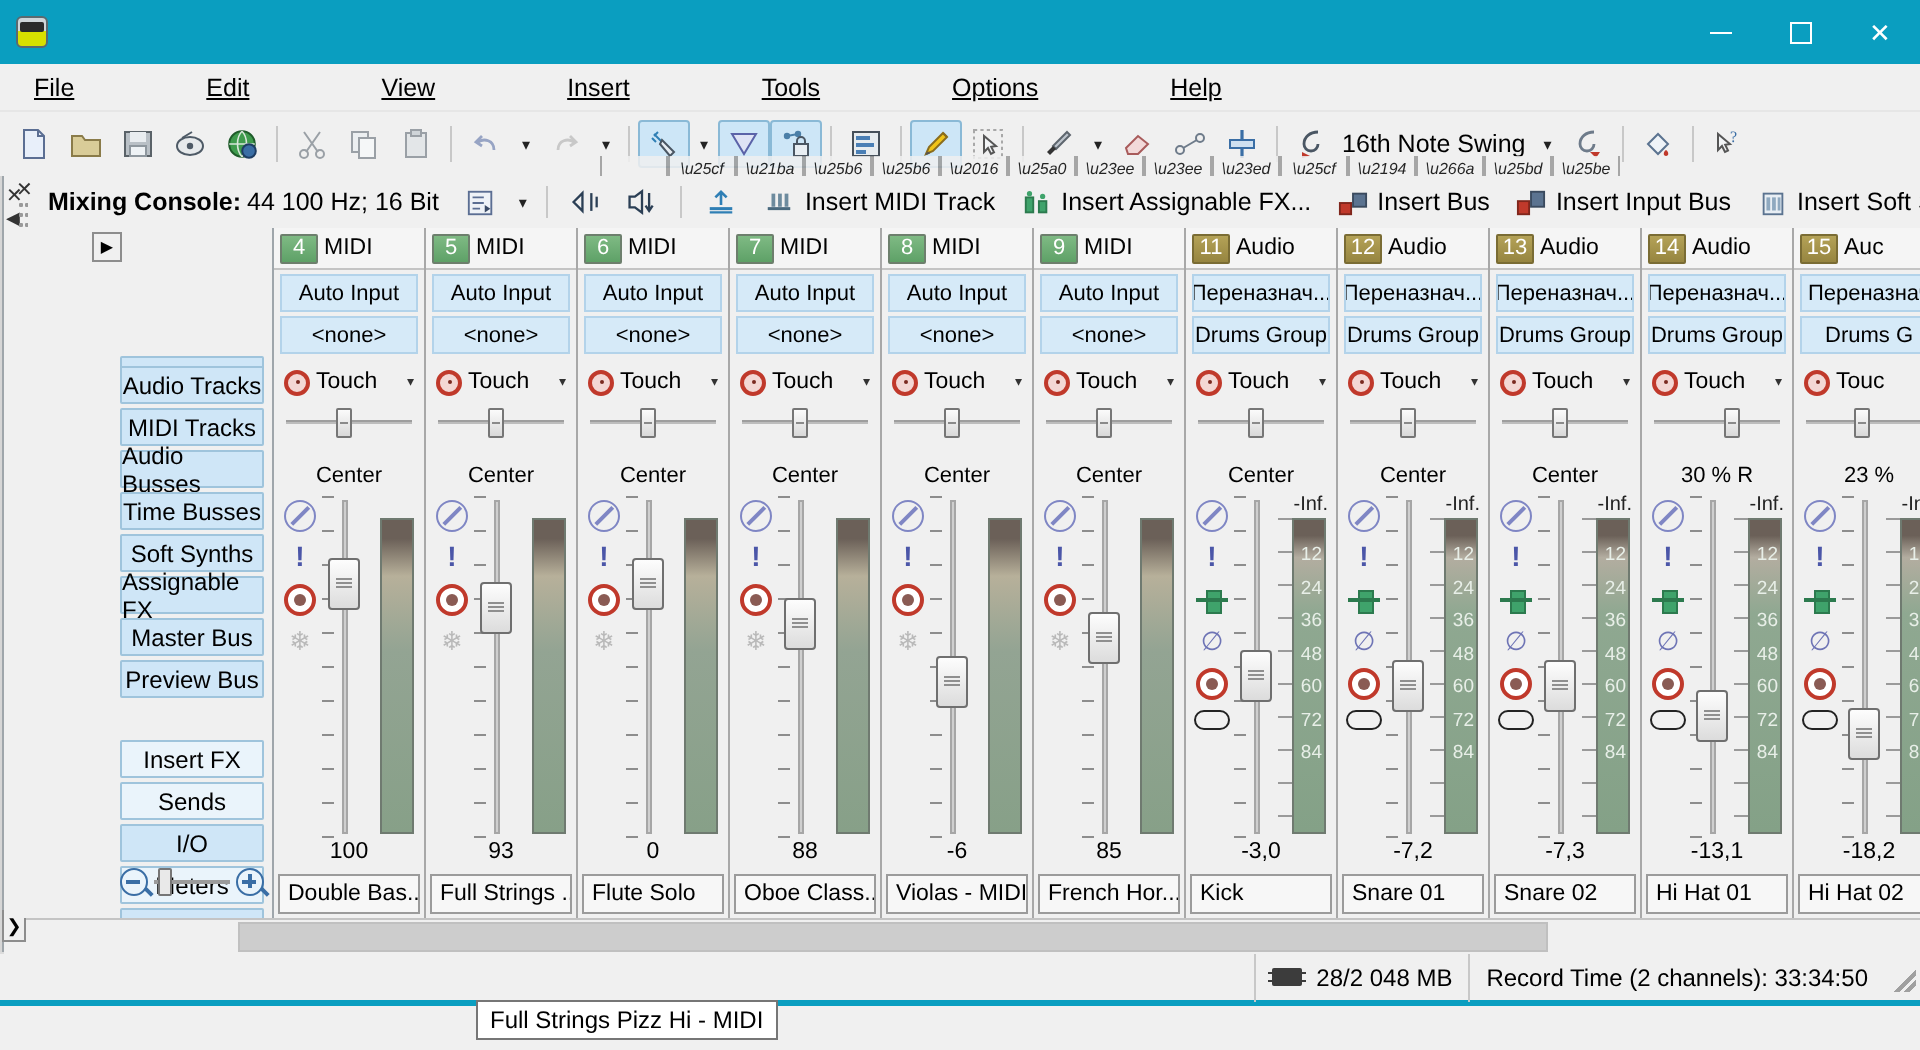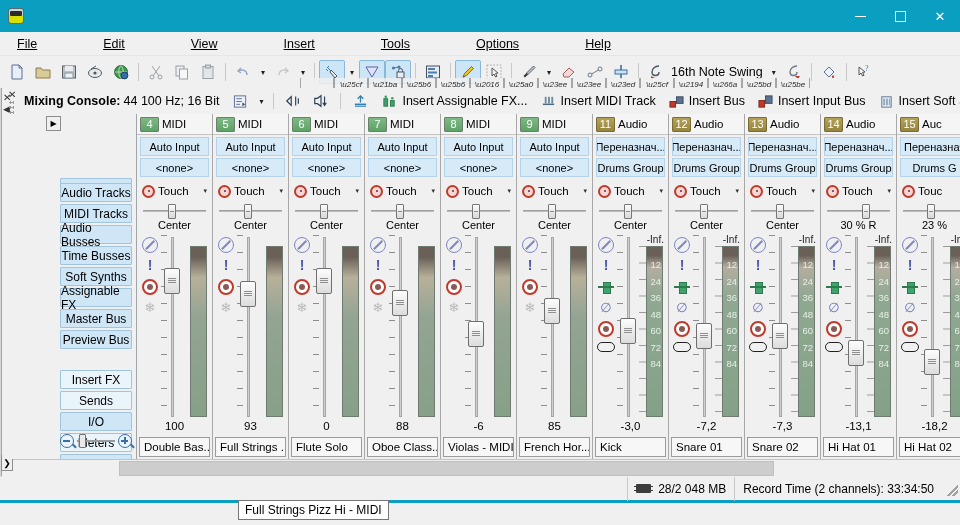--- a/index.html
+++ b/index.html
@@ -94,21 +94,21 @@
   .s-auto{ height:20px; margin:2px 2px 0 2px; display:flex;align-items:center; gap:3px; padding:0 2px; border:1px solid transparent;}
   .gear{ width:13px;height:13px;border-radius:50%;border:2px solid #c0392b;background:#f3d7d4;position:relative;flex:0 0 auto;}
   .gear::after{content:"";position:absolute;left:3.5px;top:3.5px;width:2px;height:2px;border-radius:50%;background:#7a2a20;}
   .s-auto .lbl{ font-size:11.5px; }
   .s-auto .car{ margin-left:auto; font-size:7px; color:#333; }
   .pan{ margin:3px 6px 0 6px; height:14px; position:relative;}
   .pan .track{ position:absolute; left:0; right:0; top:6px; height:2px; background:#bdbdbd; border-top:1px solid #9e9e9e;}
   .pan .knob{ position:absolute; top:0px; width:8px;height:15px; background:linear-gradient(#fbfbfb,#d9d9d9);
       border:1px solid #767676; border-radius:1px;}
   .pan .knob::after{content:"";position:absolute;left:1px;top:6px;width:4px;height:1px;background:#8a8a8a;}
-  .pan-val{ text-align:center; font-size:11px; margin-top:1px;}
+  .pan-val{ text-align:center; font-size:11px; margin-top:14px;}
   .s-mid{ flex:1; display:flex; position:relative; padding:4px 2px 0 2px;}
   .btncol{ width:22px; display:flex; flex-direction:column; align-items:center; gap:5px; padding-top:2px;}
   .ico{ width:16px;height:16px; position:relative; flex:0 0 auto;}
   .ico-mute{ border:1.6px solid #7f86c4; border-radius:50%; }
   .ico-mute::after{content:"";position:absolute;left:1px;top:6px;width:12px;height:1.6px;background:#7f86c4;transform:rotate(-45deg);}
   .ico-solo{ color:#4b56a8; font-weight:bold; font-size:14px; text-align:center; line-height:15px;}
   .ico-rec{ border:2px solid #c0392b;border-radius:50%; background:#fff;}
   .ico-rec::after{content:"";position:absolute;left:3px;top:3px;width:6px;height:6px;border-radius:50%;background:#8a5b54;}
   .ico-snow{ color:#b9b9b9; font-size:13px; text-align:center; line-height:16px;}
   .ico-phase{ color:#6e74b5; font-size:13px; line-height:16px; text-align:center;}
@@ -415,35 +415,35 @@
       <div class="hsep"></div>
       <div class="hbtn">
         <svg width="17" height="15" viewBox="0 0 18 16">
             <path d="M3 11 H15" stroke="#2f7fb5" stroke-width="1.6"></path>
             <path d="M3 13 H15" stroke="#2f7fb5" stroke-width="1.2"></path>
             <path d="M9 2 V9 M6 5 L9 2 L12 5" stroke="#2f7fb5" stroke-width="1.4" fill="none"></path>
           </svg>
       </div>
       <div class="hbtn">
         <svg width="17" height="15" viewBox="0 0 18 16">
+            <path d="M3 11 H15" stroke="#4a6a7f" stroke-width="1.6"></path>
+            <rect x="5" y="3" width="2" height="7" fill="#6d8b9e"></rect>
+            <rect x="8.5" y="3" width="2" height="7" fill="#6d8b9e"></rect>
+            <rect x="12" y="3" width="2" height="7" fill="#6d8b9e"></rect>
+          </svg>
+        <span>Insert MIDI Track</span>
+      </div>
+      <div class="hbtn">
+        <svg width="17" height="15" viewBox="0 0 18 16">
             <rect x="3" y="5" width="4" height="8" fill="#3fa36b" stroke="#2c7a4e"></rect>
             <rect x="10" y="7" width="4" height="6" fill="#3fa36b" stroke="#2c7a4e"></rect>
             <circle cx="5" cy="3" r="1.4" fill="#3fa36b"></circle>
             <circle cx="12" cy="4.5" r="1.4" fill="#3fa36b"></circle>
           </svg>
         <span>Insert Assignable FX...</span>
-      </div>
-      <div class="hbtn">
-        <svg width="17" height="15" viewBox="0 0 18 16">
-            <path d="M3 11 H15" stroke="#4a6a7f" stroke-width="1.6"></path>
-            <rect x="5" y="3" width="2" height="7" fill="#6d8b9e"></rect>
-            <rect x="8.5" y="3" width="2" height="7" fill="#6d8b9e"></rect>
-            <rect x="12" y="3" width="2" height="7" fill="#6d8b9e"></rect>
-          </svg>
-        <span>Insert MIDI Track</span>
       </div>
       <div class="hbtn">
         <svg width="17" height="15" viewBox="0 0 18 16">
             <rect x="2" y="8" width="6" height="6" fill="#c0392b" stroke="#7f261c"></rect>
             <rect x="9" y="3" width="7" height="7" fill="#5b7390" stroke="#3a4a5e"></rect>
           </svg>
         <span>Insert Bus</span>
       </div>
       <div class="hbtn">
         <svg width="17" height="15" viewBox="0 0 18 16">

